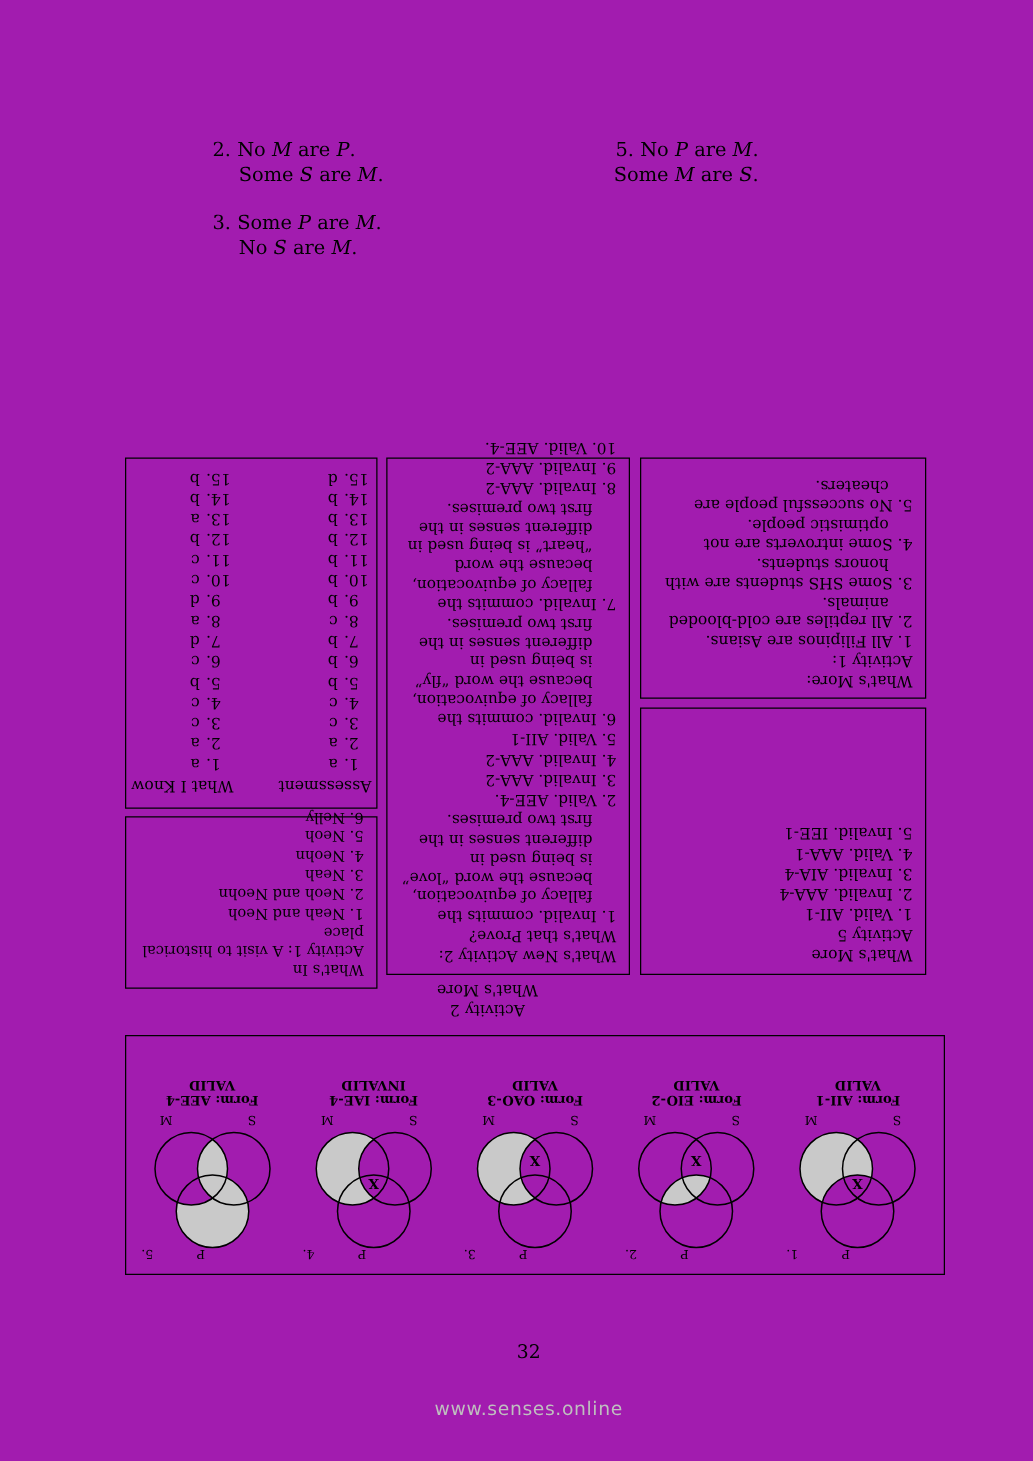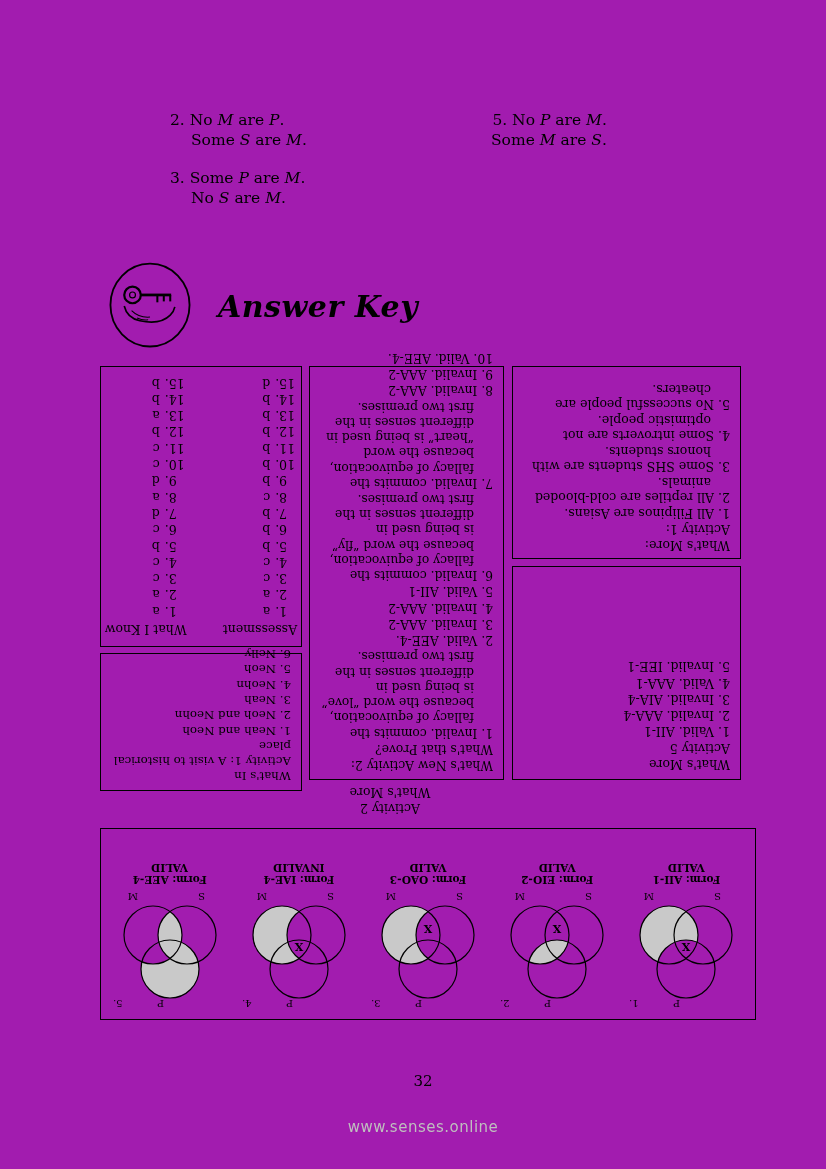--- a/index.html
+++ b/index.html
@@ -58,34 +58,20 @@
     <div class="ex" style="left:470px;top:110px;text-align:right;">
         <div class="exl1"><span>5.</span> No <i>P</i> are <i>M</i>.</div>
         <div class="exl2">Some <i>M</i> are <i>S</i>.</div>
       </div>
     <div class="ex" style="left:170px;top:168px;">
         <div class="exl1"><span>3.</span> Some <i>P</i> are <i>M</i>.</div>
         <div class="exl2">No <i>S</i> are <i>M</i>.</div>
       </div>
   </div>
 
-  <div class="akey">
-    <svg viewBox="0 0 100 100" width="92" height="96">
-      <ellipse cx="50" cy="49" rx="43" ry="45" fill="none" stroke="#000" stroke-width="2"></ellipse>
-      <circle cx="31" cy="38" r="9" fill="none" stroke="#000" stroke-width="2.4"></circle>
-      <circle cx="31" cy="38" r="3.2" fill="none" stroke="#000" stroke-width="1.3"></circle>
-      <line x1="40" y1="38" x2="73" y2="38" stroke="#000" stroke-width="3"></line>
-      <line x1="58" y1="38" x2="58" y2="46" stroke="#000" stroke-width="2.2"></line>
-      <line x1="65" y1="38" x2="65" y2="45" stroke="#000" stroke-width="2.2"></line>
-      <line x1="72" y1="38" x2="72" y2="45" stroke="#000" stroke-width="2.2"></line>
-      <path d="M22 50 q3 13 17 16 q22 5 33 -6 q4 -4 5 -9" fill="none" stroke="#000" stroke-width="1.8"></path>
-      <path d="M30 55 q8 8 20 7 M36 63 q6 3 12 2" fill="none" stroke="#000" stroke-width="1.1"></path>
-    </svg>
-    <div class="akey-title">Answer Key</div>
-  </div>
 
   <div class="box box-a">
     <div class="flip">
       <div class="cols">
           <div class="col">
             <div class="hd">Assessment</div>
             <div class="row"><span class="rn">1.</span><span class="rl">a</span></div>
             <div class="row"><span class="rn">2.</span><span class="rl">a</span></div>
             <div class="row"><span class="rn">3.</span><span class="rl">c</span></div>
             <div class="row"><span class="rn">4.</span><span class="rl">c</span></div>

